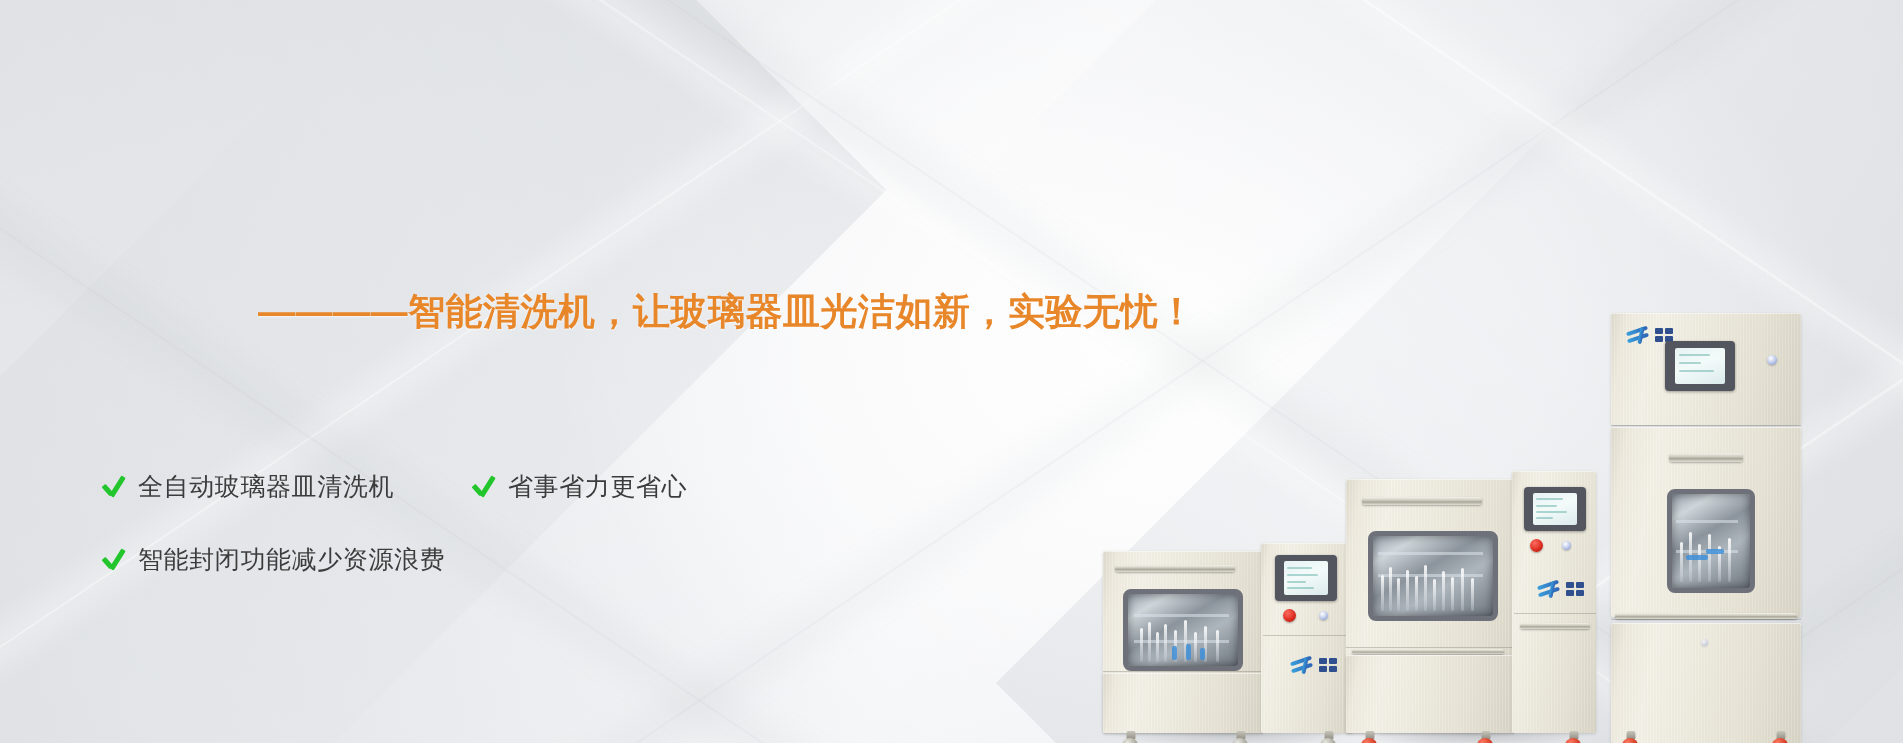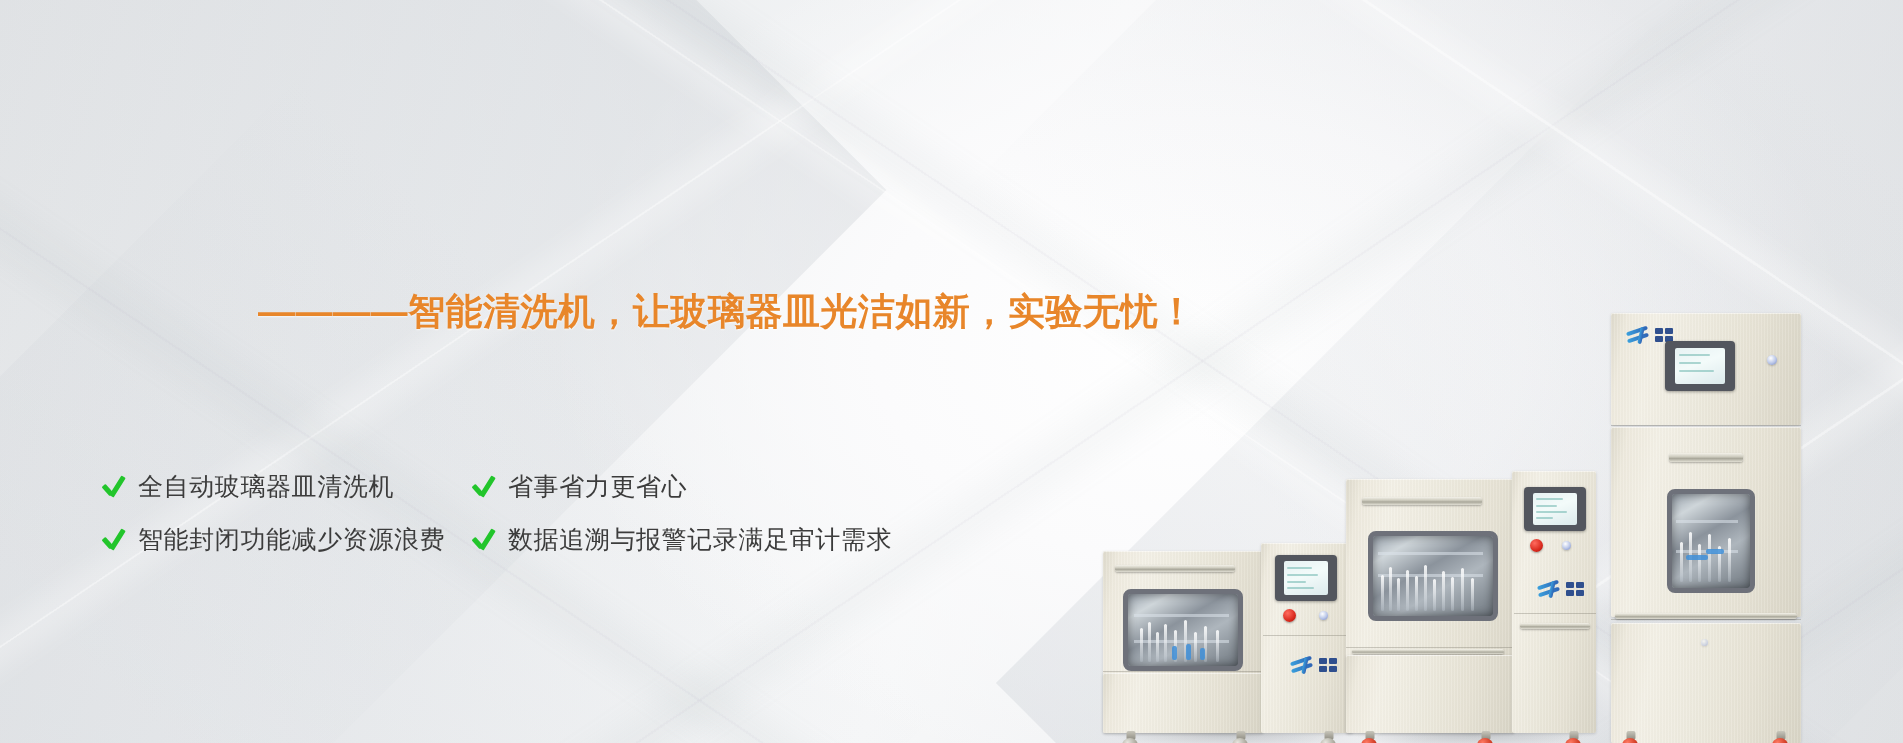--- a/index.html
+++ b/index.html
@@ -61,21 +61,21 @@
   .subhead{
     position:absolute;left:258px;top:290px;
     font-size:37px;line-height:1.2;font-weight:700;
     letter-spacing:.5px;color:#e8862a;white-space:nowrap;
     text-shadow:0 1px 2px rgba(255,255,255,.7);
     text-align:right;
   }
 
   .features{position:absolute;left:100px;top:470px;width:900px;}
   .frow{display:flex;align-items:flex-start;}
-  .frow + .frow{margin-top:20px;}
+  .frow + .frow{margin-top:40px;}
   .fcell{display:flex;align-items:center;}
   .fcell.c1{width:370px;}
   .fcell.c2{width:520px;}
 
   .tick{
     position:relative;display:inline-block;width:26px;height:26px;
     flex:0 0 26px;margin-right:12px;
   }
   .tick::before,.tick::after{
     content:"";position:absolute;background:#22c52b;border-radius:1px;
@@ -201,24 +201,20 @@
         </div>
         <div class="fcell c2">
           <span class="tick"></span>
           <span class="ftext">省事省力更省心</span>
         </div>
       </div>
       <div class="frow">
         <div class="fcell c1">
           <span class="tick"></span>
           <span class="ftext">智能封闭功能减少资源浪费</span>
-        </div>
-        <div class="fcell c2">
-          <span class="tick"></span>
-          <span class="ftext">数据追溯与报警记录满足审计需求</span>
         </div>
       </div>
     </div>
   </div>
 
   <div class="machines">
 
     <div class="machine" id="machineA">
       <div class="shadow-floor" style="left:6px;bottom:-4px;width:238px;height:24px;"></div>
 

